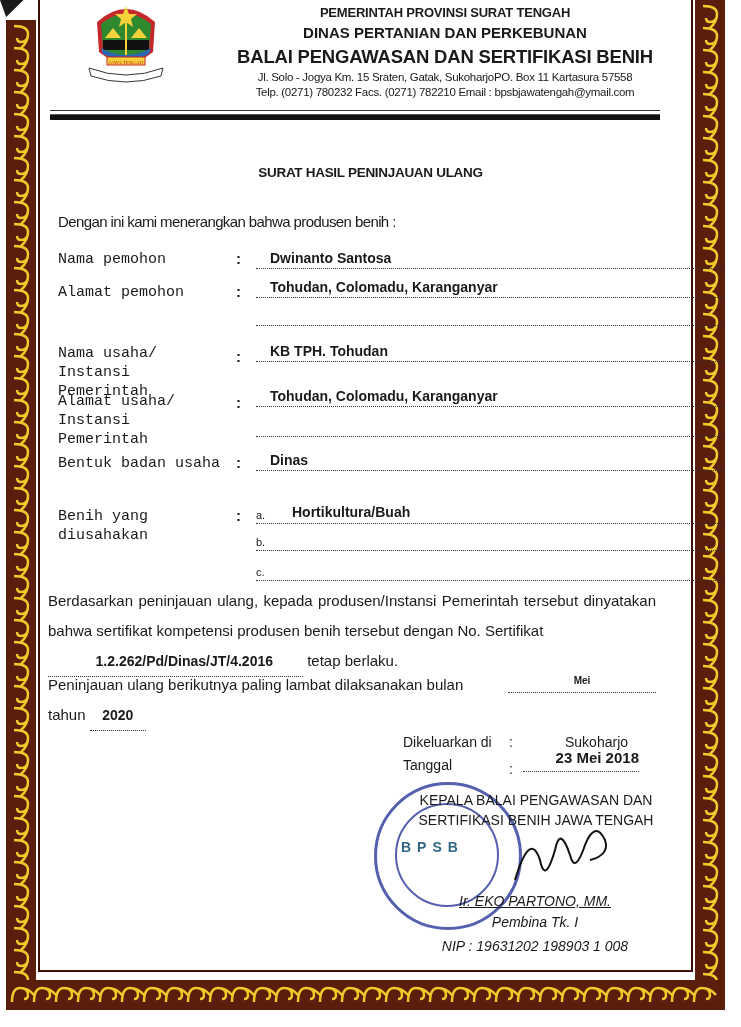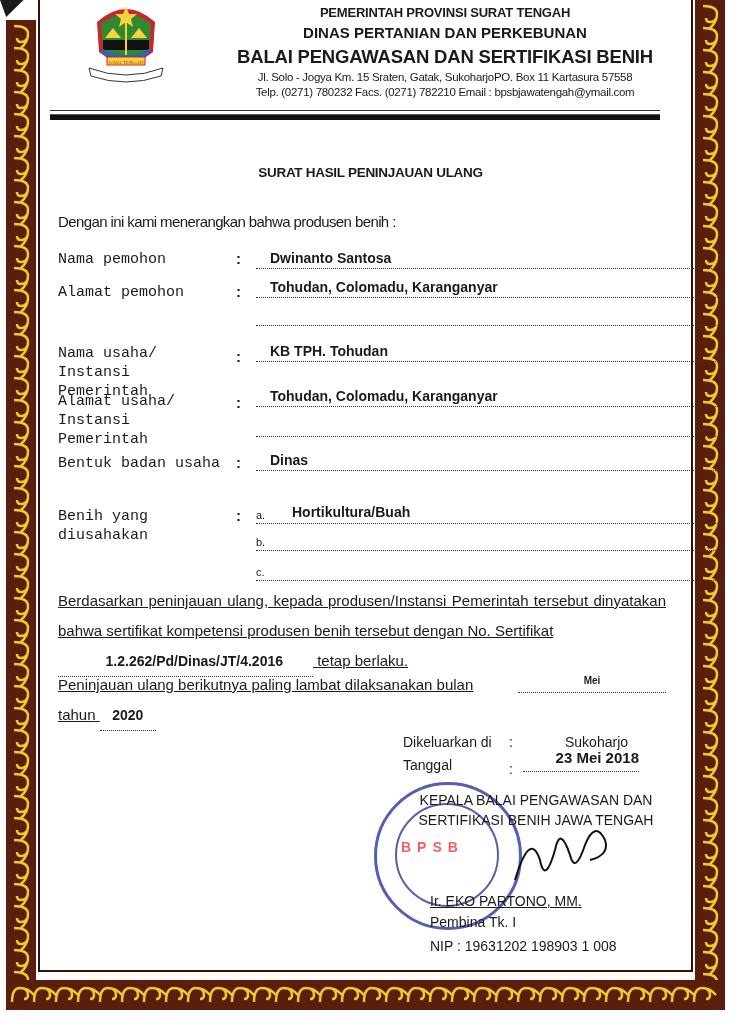--- a/index.html
+++ b/index.html
@@ -20,27 +20,27 @@
   .title { position:absolute; left:0; width:741px; top:165px; text-align:center; font-weight:bold; font-size:13.5px; letter-spacing:-0.3px; }
   .intro { position:absolute; left:58px; top:213px; font-size:15px; letter-spacing:-0.6px; }
   .row { position:absolute; left:58px; font-size:15px; }
   .lbl { position:absolute; left:0; width:170px; line-height:19px;font-family:Liberation Mono, monospace; }
   .colon { position:absolute; left:178px; font-weight:bold; }
   .fill { position:absolute; left:198px; width:468px; border-bottom:1px dotted #333; height:20px; }
   .fill .val { position:absolute; left:14px; bottom:2px; font-weight:bold; font-size:14px; }
   .sub { position:absolute; left:198px; width:468px; height:20px; border-bottom:1px dotted #333; }
   .sub .letter { position:absolute; left:0; bottom:2px; font-size:11px; background:#fff; padding-right:3px; }
   .sub .val { position:absolute; left:36px; bottom:3px; font-weight:bold; font-size:14px; }
-  .para { position:absolute; left:58px; width:608px; font-size:15px; line-height:30px; text-align:justify;text-decoration:underline; }
+  .para { position:absolute; left:48px; width:608px; font-size:15px; line-height:30px; text-align:justify; }
   .dots { border-bottom:1px dotted #333; display:inline-block; }
   .bold { font-weight:bold; }
   .sign { position:absolute; left:403px; font-size:14px; }
   .stamp { position:absolute; left:374px; top:782px; width:142px; height:142px; border-radius:50%; border:3px solid #3944a0; opacity:0.85; }
   .stamp .inner { position:absolute; left:18px; top:18px; width:100px; height:100px; border-radius:50%; border:2px solid #3944a0; }
-  .stamp .mid { position:absolute; left:24px; top:54px; font-weight:bold; color:#ef4444; font-size:14px; letter-spacing:6px; }
+  .stamp .mid { position:absolute; left:24px; top:54px; font-weight:bold; color:#0c4a6e; font-size:14px; letter-spacing:6px; }
 </style>
 </head>
 <body>
 
 <div class="frame-outer">
 
   <div class="border-band" style="left:4px; top:20px; width:30px; height:990px;">
     <svg id="bandL" preserveAspectRatio="none" viewBox="0 0 30 990">
         <path d="M8 6 q14 0 14 8 q0 8 -7 8 q-4 0 -4 -4 M22 14 q0 8 -7 14 M8 28 q14 0 14 8 q0 8 -7 8 q-4 0 -4 -4 M22 36 q0 8 -7 14 M8 50 q14 0 14 8 q0 8 -7 8 q-4 0 -4 -4 M22 58 q0 8 -7 14 M8 72 q14 0 14 8 q0 8 -7 8 q-4 0 -4 -4 M22 80 q0 8 -7 14 M8 94 q14 0 14 8 q0 8 -7 8 q-4 0 -4 -4 M22 102 q0 8 -7 14 M8 116 q14 0 14 8 q0 8 -7 8 q-4 0 -4 -4 M22 124 q0 8 -7 14 M8 138 q14 0 14 8 q0 8 -7 8 q-4 0 -4 -4 M22 146 q0 8 -7 14 M8 160 q14 0 14 8 q0 8 -7 8 q-4 0 -4 -4 M22 168 q0 8 -7 14 M8 182 q14 0 14 8 q0 8 -7 8 q-4 0 -4 -4 M22 190 q0 8 -7 14 M8 204 q14 0 14 8 q0 8 -7 8 q-4 0 -4 -4 M22 212 q0 8 -7 14 M8 226 q14 0 14 8 q0 8 -7 8 q-4 0 -4 -4 M22 234 q0 8 -7 14 M8 248 q14 0 14 8 q0 8 -7 8 q-4 0 -4 -4 M22 256 q0 8 -7 14 M8 270 q14 0 14 8 q0 8 -7 8 q-4 0 -4 -4 M22 278 q0 8 -7 14 M8 292 q14 0 14 8 q0 8 -7 8 q-4 0 -4 -4 M22 300 q0 8 -7 14 M8 314 q14 0 14 8 q0 8 -7 8 q-4 0 -4 -4 M22 322 q0 8 -7 14 M8 336 q14 0 14 8 q0 8 -7 8 q-4 0 -4 -4 M22 344 q0 8 -7 14 M8 358 q14 0 14 8 q0 8 -7 8 q-4 0 -4 -4 M22 366 q0 8 -7 14 M8 380 q14 0 14 8 q0 8 -7 8 q-4 0 -4 -4 M22 388 q0 8 -7 14 M8 402 q14 0 14 8 q0 8 -7 8 q-4 0 -4 -4 M22 410 q0 8 -7 14 M8 424 q14 0 14 8 q0 8 -7 8 q-4 0 -4 -4 M22 432 q0 8 -7 14 M8 446 q14 0 14 8 q0 8 -7 8 q-4 0 -4 -4 M22 454 q0 8 -7 14 M8 468 q14 0 14 8 q0 8 -7 8 q-4 0 -4 -4 M22 476 q0 8 -7 14 M8 490 q14 0 14 8 q0 8 -7 8 q-4 0 -4 -4 M22 498 q0 8 -7 14 M8 512 q14 0 14 8 q0 8 -7 8 q-4 0 -4 -4 M22 520 q0 8 -7 14 M8 534 q14 0 14 8 q0 8 -7 8 q-4 0 -4 -4 M22 542 q0 8 -7 14 M8 556 q14 0 14 8 q0 8 -7 8 q-4 0 -4 -4 M22 564 q0 8 -7 14 M8 578 q14 0 14 8 q0 8 -7 8 q-4 0 -4 -4 M22 586 q0 8 -7 14 M8 600 q14 0 14 8 q0 8 -7 8 q-4 0 -4 -4 M22 608 q0 8 -7 14 M8 622 q14 0 14 8 q0 8 -7 8 q-4 0 -4 -4 M22 630 q0 8 -7 14 M8 644 q14 0 14 8 q0 8 -7 8 q-4 0 -4 -4 M22 652 q0 8 -7 14 M8 666 q14 0 14 8 q0 8 -7 8 q-4 0 -4 -4 M22 674 q0 8 -7 14 M8 688 q14 0 14 8 q0 8 -7 8 q-4 0 -4 -4 M22 696 q0 8 -7 14 M8 710 q14 0 14 8 q0 8 -7 8 q-4 0 -4 -4 M22 718 q0 8 -7 14 M8 732 q14 0 14 8 q0 8 -7 8 q-4 0 -4 -4 M22 740 q0 8 -7 14 M8 754 q14 0 14 8 q0 8 -7 8 q-4 0 -4 -4 M22 762 q0 8 -7 14 M8 776 q14 0 14 8 q0 8 -7 8 q-4 0 -4 -4 M22 784 q0 8 -7 14 M8 798 q14 0 14 8 q0 8 -7 8 q-4 0 -4 -4 M22 806 q0 8 -7 14 M8 820 q14 0 14 8 q0 8 -7 8 q-4 0 -4 -4 M22 828 q0 8 -7 14 M8 842 q14 0 14 8 q0 8 -7 8 q-4 0 -4 -4 M22 850 q0 8 -7 14 M8 864 q14 0 14 8 q0 8 -7 8 q-4 0 -4 -4 M22 872 q0 8 -7 14 M8 886 q14 0 14 8 q0 8 -7 8 q-4 0 -4 -4 M22 894 q0 8 -7 14 M8 908 q14 0 14 8 q0 8 -7 8 q-4 0 -4 -4 M22 916 q0 8 -7 14 M8 930 q14 0 14 8 q0 8 -7 8 q-4 0 -4 -4 M22 938 q0 8 -7 14 M8 952 q14 0 14 8 q0 8 -7 8 q-4 0 -4 -4 M22 960 q0 8 -7 14 M8 974 q14 0 14 8 q0 8 -7 8 q-4 0 -4 -4 M22 982 q0 8 -7 14 " fill="none" stroke="#f2c82a" stroke-width="2.5"></path>
       </svg>
@@ -174,17 +174,17 @@
 
 <div class="sign" style="top:792px; left:416px; text-align:center; width:240px;">
   <div>KEPALA BALAI PENGAWASAN DAN</div>
   <div style="margin-top:4px;">SERTIFIKASI BENIH JAWA TENGAH</div>
 </div>
 
 <svg style="position:absolute; left:510px; top:820px;" width="110" height="70">
   <path d="M5 60 Q20 10 30 40 Q35 65 45 30 Q50 5 60 35 Q65 55 75 25 Q85 0 95 20 Q100 35 80 40" fill="none" stroke="#111" stroke-width="2"></path>
 </svg>
 
-<div class="sign" style="top:893px; left:430px; width:210px; text-align:left;">
+<div class="sign" style="top:893px; left:430px; width:210px; text-align:center;font-style:italic;">
   <div style="text-decoration:underline;">Ir. EKO PARTONO, MM.</div>
   <div style="margin-top:5px;">Pembina Tk. I</div>
   <div style="margin-top:8px;">NIP : 19631202 198903 1 008</div>
 </div>
 
 </body></html>

